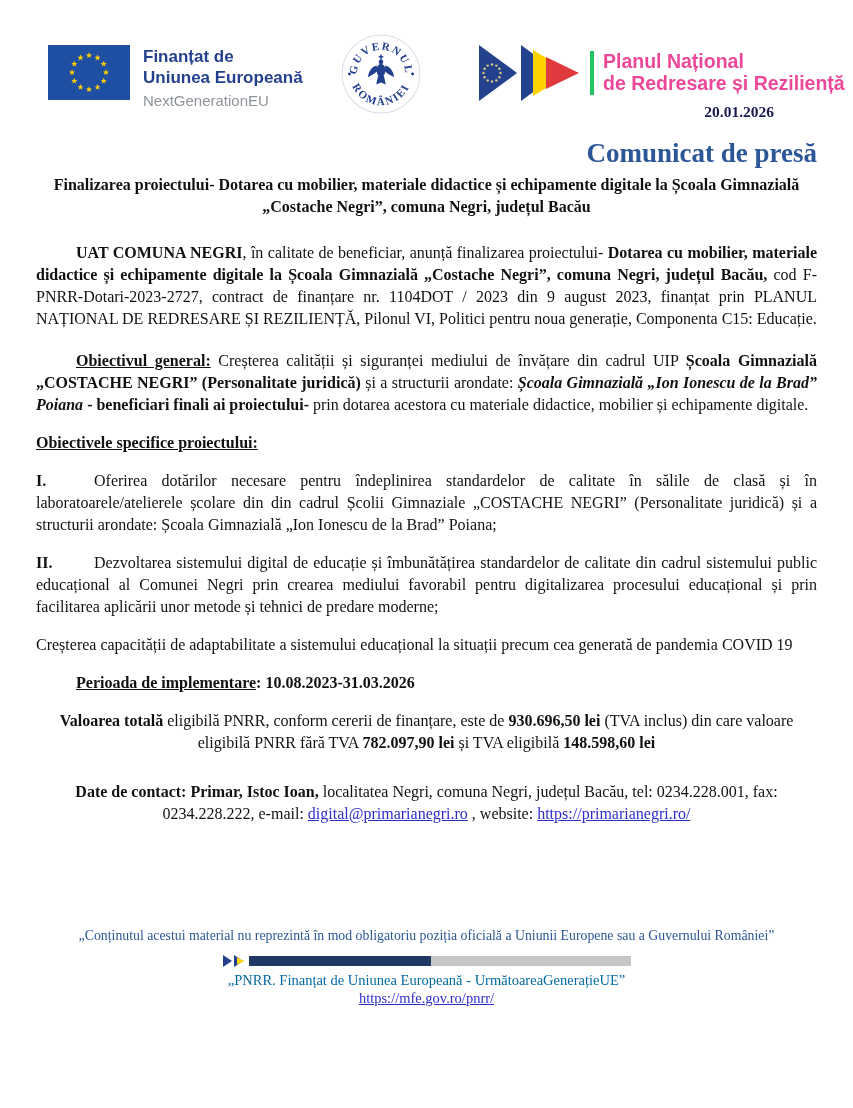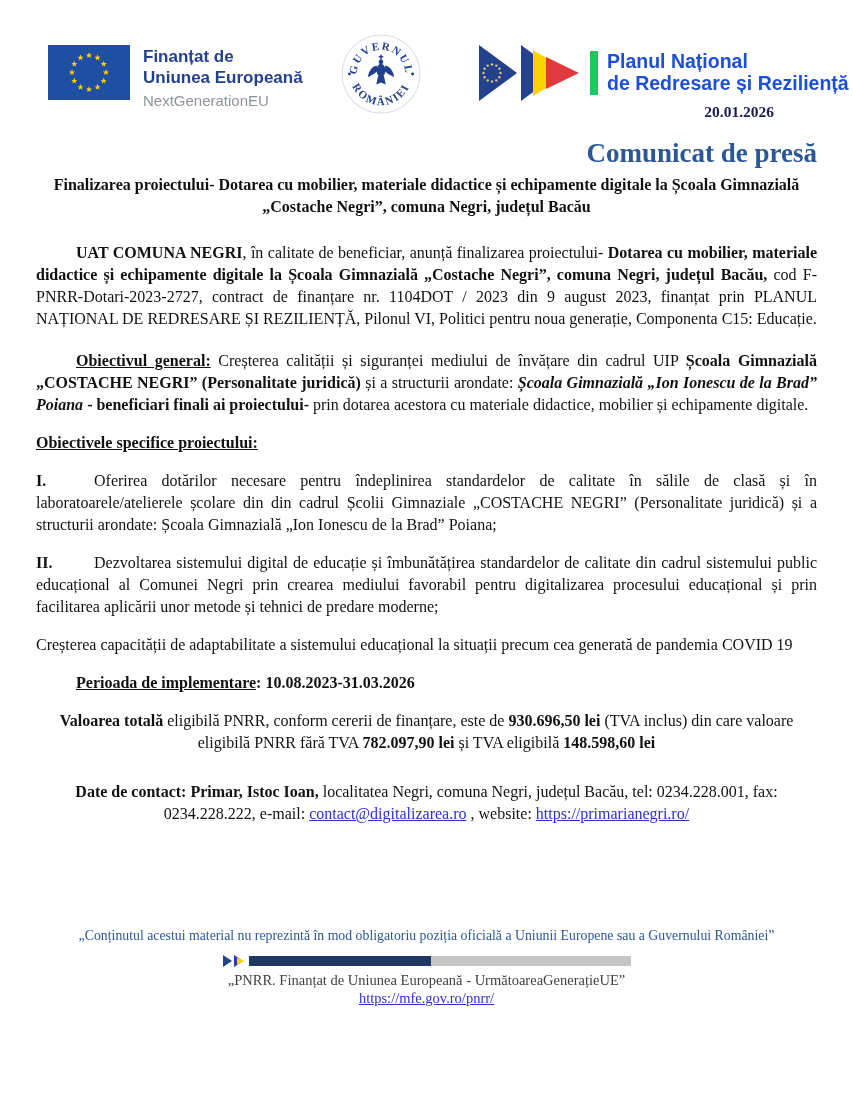--- a/index.html
+++ b/index.html
@@ -27,22 +27,22 @@
   }
   
   .eu-logo{position:absolute;left:48px;top:45px;display:flex;gap:13px;justify-content:flex-end;}
   .eu-text{font-family:"Liberation Sans",sans-serif;padding-top:1px;}
   .eu-text .l{font-size:17px;font-weight:bold;color:var(--logo-blue);line-height:1.25;}
   .eu-text .l3{font-size:15px;font-weight:normal;color:var(--gray-text);margin-top:3px;}
   .gov-logo{position:absolute;left:341px;top:34px;}
   .pnrr-logo{position:absolute;left:479px;top:44px;display:flex;align-items:center;}
   .pnrr-text{
     font-family:"Liberation Sans",sans-serif;font-weight:bold;
-    color:#1d4ed8;font-size:19.5px;line-height:1.12;
-    border-left:8px solid #22c55e;padding-left:9px;margin-left:7px;
+    color:#ec4899;font-size:19.5px;line-height:1.12;
+    border-left:4px solid #22c55e;padding-left:9px;margin-left:7px;
   }
   .date-line{
     position:absolute;top:103px;right:79px;
     font-weight:bold;font-size:15.5px;color:#1b1b52;
   }
   
   .content{position:absolute;left:36px;right:36px;top:138px;}
   .title{margin:0;text-align:right;color:var(--accent-blue);font-size:27px;font-weight:bold;}
   .subtitle{text-align:center;color:var(--accent-blue);font-size:16.5px;margin-top:3px;}
   .heading{text-align:center;font-weight:bold;font-size:17.5px;line-height:1.38;margin:5px auto 0;max-width:780px;}
@@ -60,21 +60,21 @@
   .num{display:inline-block;}
   .doc-link{color:var(--link-blue);text-decoration:underline;cursor:pointer;}
   
   .disclaimer{
     margin-top:103px;text-align:center;
     color:var(--accent-blue);font-size:13.8px;
   }
   .bar-row{margin-top:11px;display:flex;justify-content:center;align-items:center;}
   .bar-navy{width:182px;height:10px;background:var(--bar-navy);}
   .bar-gray{width:200px;height:10px;background:var(--bar-gray);}
-  .pnrr-quote{text-align:center;font-size:14.5px;margin-top:5px;color:#404040;}
+  .pnrr-quote{text-align:center;font-size:14.5px;margin-top:5px;color:#0369a1;}
   .links-row{display:flex;justify-content:center;gap:118px;margin-top:1px;font-size:14.5px;}
 </style>
 </head>
 <body>
 
 <div class="page">
 
   <div class="eu-logo">
     <svg width="82" height="55" viewBox="0 0 82 55">
       <defs>
@@ -162,21 +162,21 @@
     <div class="heading bodytext" style="text-align:center;">Finalizarea proiectului- Dotarea cu mobilier, materiale didactice și echipamente digitale la Școala Gimnazială „Costache Negri”, comuna Negri, județul Bacău</div>
 
     <p class="bodytext p-intro"><span class="b">UAT COMUNA NEGRI</span><span>, în calitate de beneficiar, anunță finalizarea proiectului- </span><span class="b">Dotarea cu mobilier, materiale didactice și echipamente digitale la Școala Gimnazială „Costache Negri”, comuna Negri, județul Bacău,</span><span> cod F-PNRR-Dotari-2023-2727, contract de finanțare nr. 1104DOT / 2023 din 9 august 2023, finanțat prin PLANUL NAȚIONAL DE REDRESARE ȘI REZILIENȚĂ, Pilonul VI, Politici pentru noua generație, Componenta C15: Educație.</span></p>
     <p class="bodytext p-general"><span class="b u">Obiectivul general:</span><span> Creșterea calității și siguranței mediului de învățare din cadrul UIP </span><span class="b">Școala Gimnazială „COSTACHE NEGRI” (Personalitate juridică)</span><span> și  a structurii arondate: </span><span class="b i">Școala Gimnazială „Ion Ionescu de la Brad” Poiana</span><span class="b"> - beneficiari finali ai proiectului-</span><span> prin dotarea acestora cu materiale didactice, mobilier și echipamente digitale.</span></p>
     <p class="bodytext p-spec-heading"><span class="b u">Obiectivele specifice proiectului:</span></p>
     <p class="bodytext p-obj"><span class="b num" style="width: 58px;">I.</span><span>Oferirea dotărilor necesare pentru îndeplinirea standardelor de calitate în sălile de clasă și în laboratoarele/atelierele școlare din din cadrul Școlii Gimnaziale  „COSTACHE NEGRI” (Personalitate juridică) și  a structurii arondate: Școala Gimnazială „Ion Ionescu de la Brad” Poiana;</span></p>
     <p class="bodytext p-obj"><span class="b num" style="width: 58px;">II.</span><span>Dezvoltarea sistemului digital de educație și îmbunătățirea standardelor de calitate din cadrul sistemului public educațional al Comunei Negri prin crearea mediului favorabil pentru digitalizarea procesului educațional și prin facilitarea aplicării unor metode și tehnici de predare moderne;</span></p>
     <p class="bodytext p-obj"><span>Creșterea capacității de adaptabilitate a sistemului educațional la situații precum cea generată de pandemia COVID 19</span></p>
     <p class="bodytext p-period"><span class="b u">Perioada de implementare</span><span class="b">: 10.08.2023-31.03.2026</span></p>
     <p class="bodytext p-value"><span class="b">Valoarea totală</span><span> eligibilă PNRR, conform cererii de finanțare, este de </span><span class="b">930.696,50 lei</span><span> (TVA inclus) din care valoare eligibilă PNRR fără TVA </span><span class="b">782.097,90 lei</span><span>  și TVA eligibilă </span><span class="b">148.598,60 lei</span></p>
-    <p class="bodytext p-contact"><span class="b">Date de contact: Primar, Istoc Ioan,</span><span> localitatea Negri, comuna Negri, județul Bacău, tel: 0234.228.001, fax: 0234.228.222, e-mail: </span><a class="doc-link" href="#">contact@digitalizarea.ro</a><span> , website: </span><a class="doc-link" href="#">https://primarianegri.ro/</a></p>
+    <p class="bodytext p-contact"><span class="b">Date de contact: Primar, Istoc Ioan,</span><span> localitatea Negri, comuna Negri, județul Bacău, tel: 0234.228.001, fax: 0234.228.222, e-mail: </span><a class="doc-link" href="#">digital@primarianegri.ro</a><span> , website: </span><a class="doc-link" href="#">https://primarianegri.ro/</a></p>
 
     <div class="disclaimer">„Conținutul acestui material nu reprezintă în mod obligatoriu poziția oficială a Uniunii Europene sau a Guvernului României”</div>
 
     <div class="bar-row">
       <svg width="24" height="12" viewBox="0 0 24 12" style="margin-right:2px;">
         <polygon points="0,0 9,6 0,12" fill="var(--logo-blue)"></polygon>
         <polygon points="11,0 20,6 11,12" fill="var(--logo-blue)"></polygon>
         <polygon points="14,2.5 21.5,6 14,9.5" fill="var(--flag-yellow)"></polygon>
       </svg>
       <div class="bar-navy"></div>

